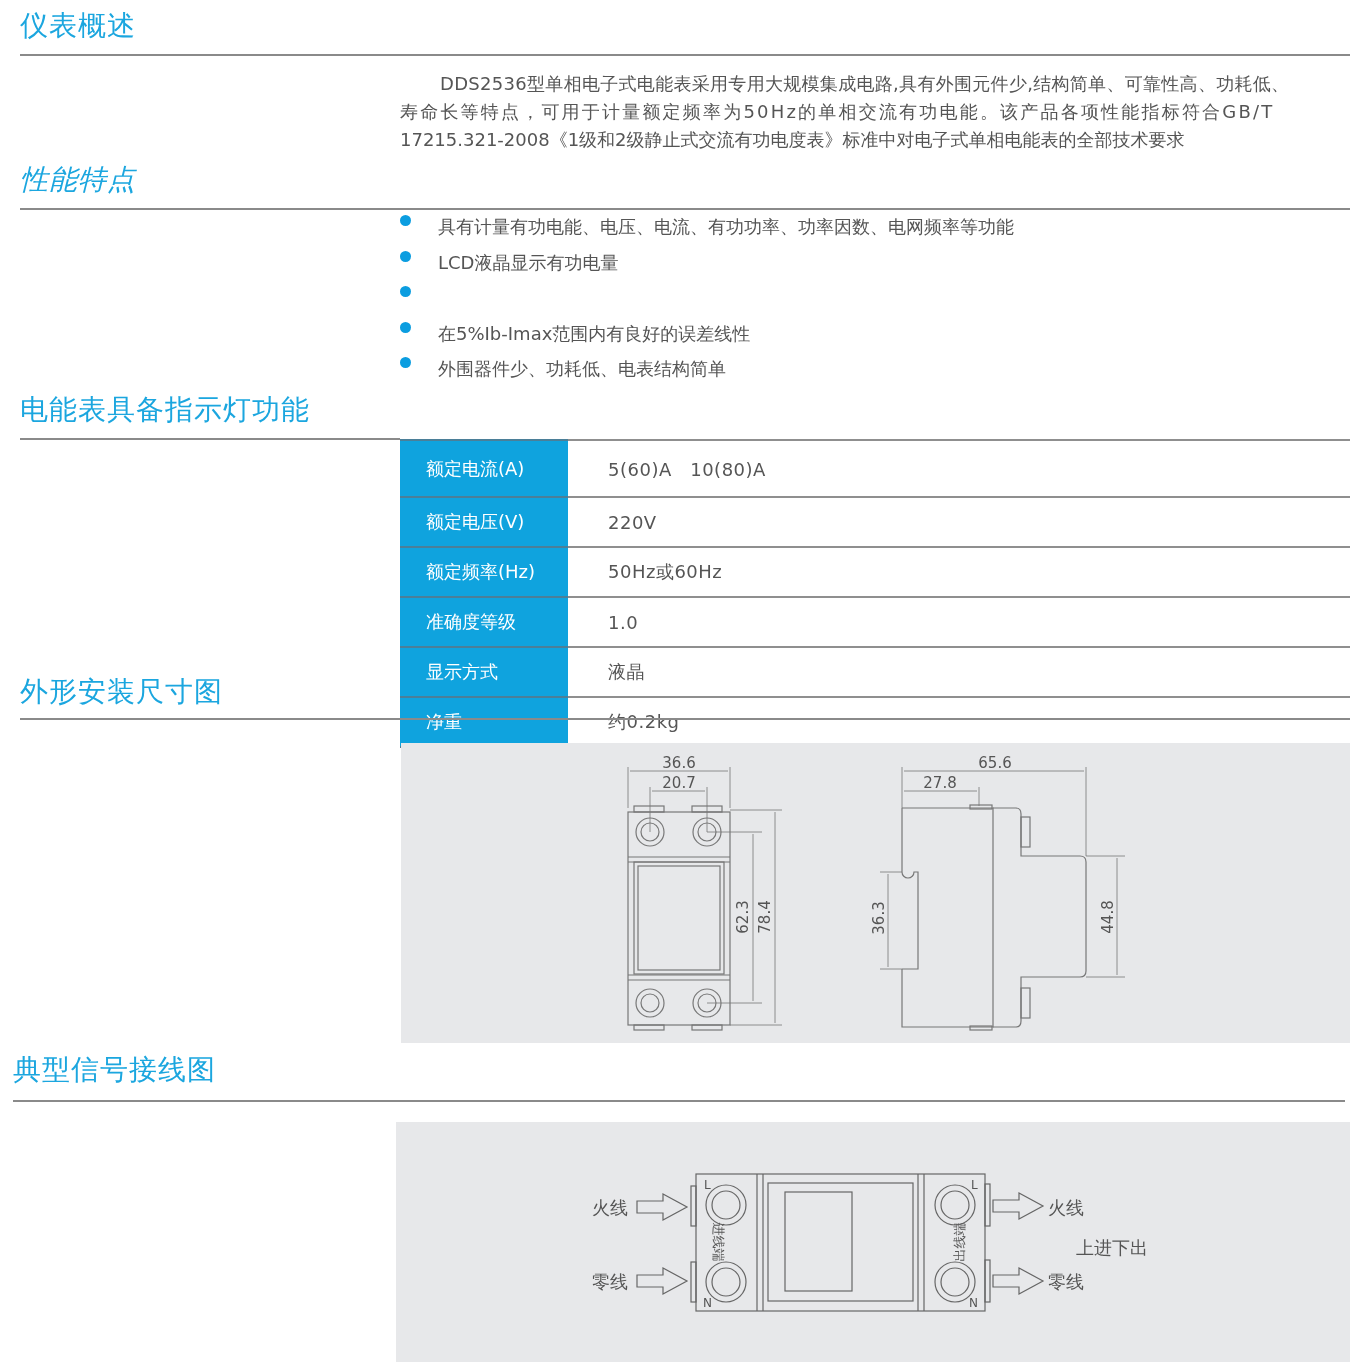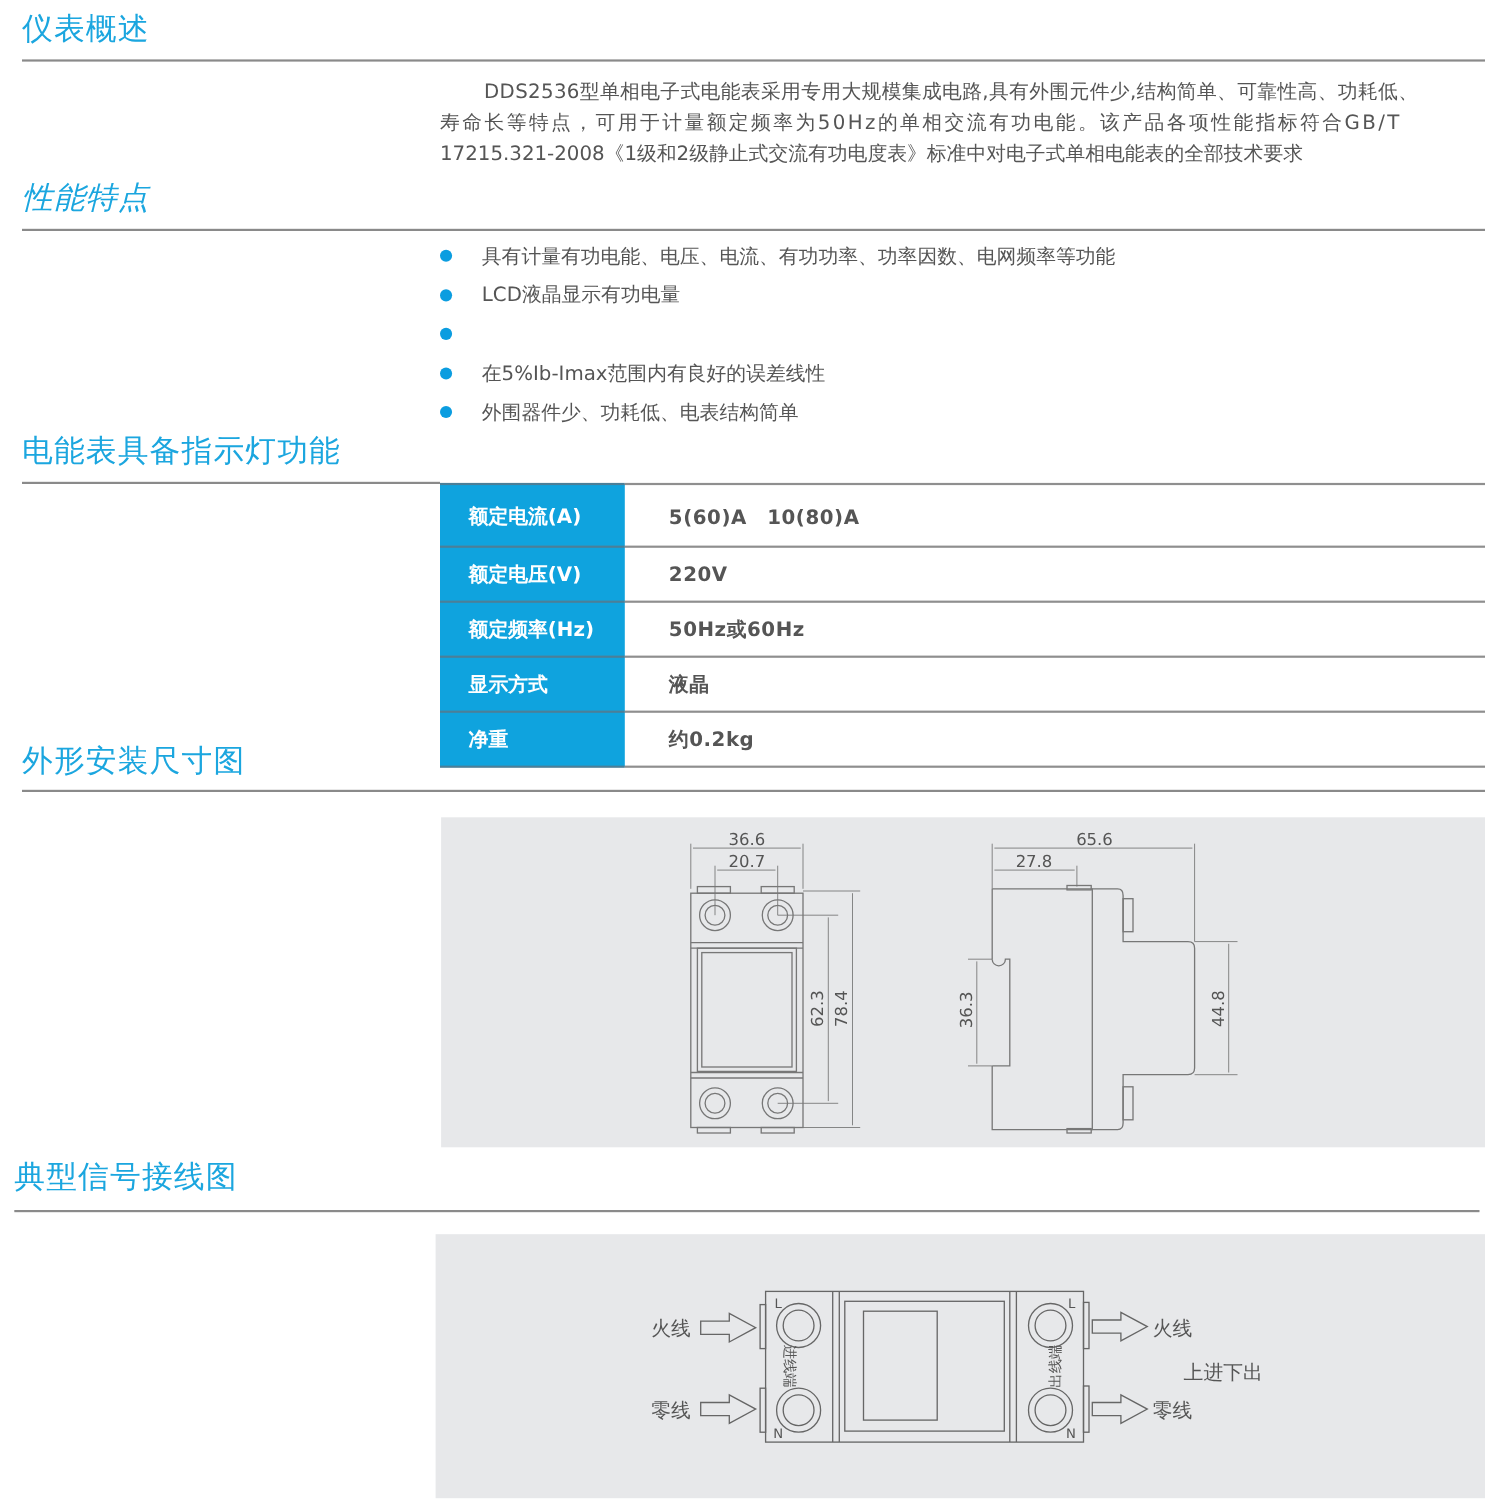--- a/index.html
+++ b/index.html
@@ -5,24 +5,24 @@
   html, body { margin: 0; padding: 0; background: #ffffff; }
   body { width: 1350px; height: 1369px; position: relative; overflow: hidden;
          font-family: "DejaVu Sans", "Liberation Sans", sans-serif; color: #4a4a4a; }
   .sec-title { position: absolute; font-size: 28px; color: #1ba6df; letter-spacing: 1px; line-height: 1; margin: 0; font-weight: normal; }
   .sec-rule { position: absolute; height: 0; border-top: 2px solid #8a8a8a; }
   .para { position: absolute; left: 400px; width: 950px; font-size: 18px; line-height: 28px; color: #555; }
   .para p { margin: 0; white-space: nowrap; }
   .para .l1 { padding-left: 40px; letter-spacing: 0.3px; }
   .para .l2 { letter-spacing: 2.2px; }
   .features { position: absolute; left: 400px; top: 215px; margin: 0; padding: 0; list-style: none; }
-  .features li { height: 35.5px; display: flex; align-items: center; font-size: 18px; color: #555; }
+  .features li { height: 35.5px; display: flex; font-size: 18px; color: #555; }
   .dot { width: 11px; height: 11px; border-radius: 50%; background: #0b9de0; margin-right: 27px; display: inline-block; }
   table.spec { position: absolute; left: 400px; top: 439px; width: 950px; border-collapse: collapse; font-size: 18px; }
-  table.spec td { border-top: 2px solid #8f8f8f; border-bottom: 2px solid #8f8f8f; padding: 12px; vertical-align: middle; font-weight: bold; }
+  table.spec td { border-top: 2px solid #8f8f8f; border-bottom: 2px solid #8f8f8f; padding: 12px; vertical-align: middle; }
   table.spec td.k { background: #0fa3de; color: #ffffff; width: 168px; padding-left: 26px; box-sizing: border-box; border-color: #4b7f98; }
   table.spec td.v { color: #555; padding-left: 40px; letter-spacing: 0.5px; margin-left: 24px; }
   .panel { position: absolute; background: #e7e8ea; }
   svg text { font-family: "DejaVu Sans", "Liberation Sans", sans-serif; }
 </style>
 </head>
 <body>
 
 <h2 class="sec-title" style="left:20px; top:12px;">仪表概述</h2>
 <div class="sec-rule" style="left:20px; top:54px; width:1330px;"></div>
@@ -64,20 +64,24 @@
     <td class="k">额定电流(A)</td>
     <td class="v" style="vertical-align:top; padding-top:17px;">5(60)A　10(80)A</td>
   </tr>
   <tr style="height:33px;">
     <td class="k">额定电压(V)</td>
     <td class="v">220V</td>
   </tr>
   <tr style="height:49px;">
     <td class="k">额定频率(Hz)</td>
     <td class="v">50Hz或60Hz</td>
+  </tr>
+  <tr style="height:33px;">
+    <td class="k">准确度等级</td>
+    <td class="v">1.0</td>
   </tr>
   <tr style="height:33px;">
     <td class="k">显示方式</td>
     <td class="v">液晶</td>
   </tr>
   <tr style="height:16px;">
     <td class="k">净重</td>
     <td class="v">约0.2kg</td>
   </tr>
 </tbody>

